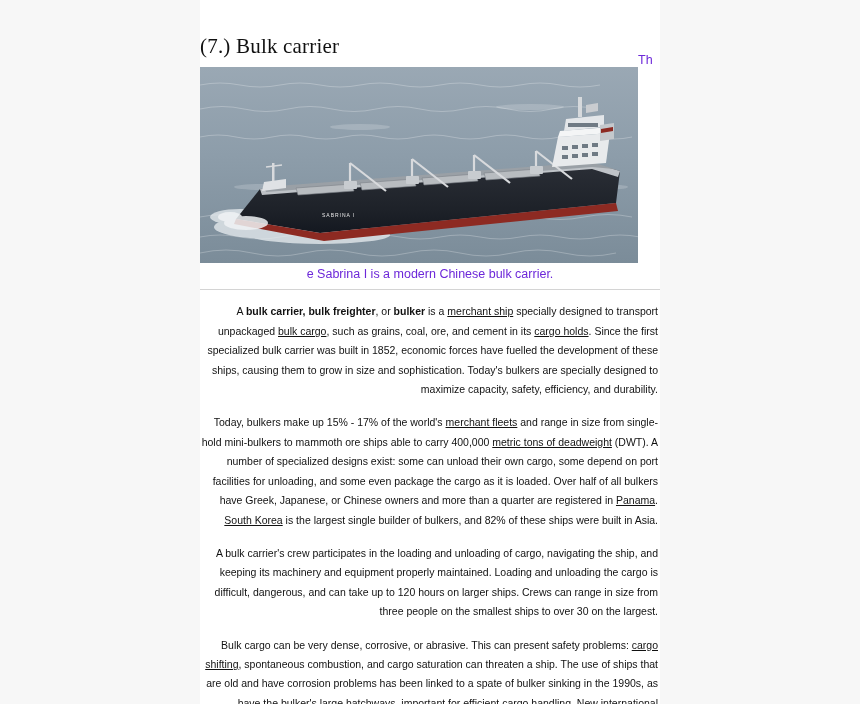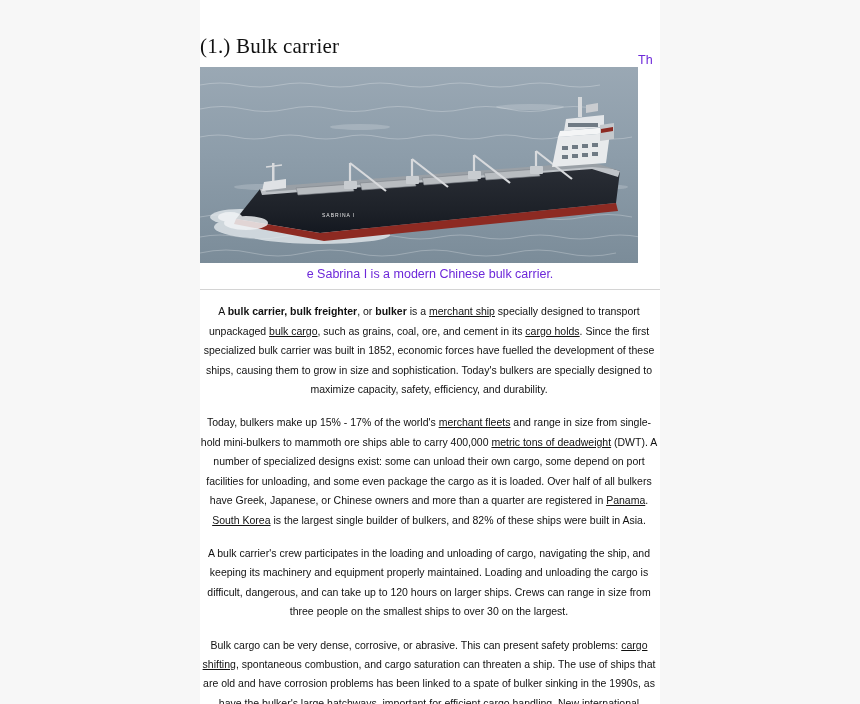--- a/index.html
+++ b/index.html
@@ -74,42 +74,42 @@
     width: 460px;
   }
   .body-wrap {
     padding: 0 2px 0 0;
   }
   p.para {
     font-size: 10.5px;
     line-height: 1.85;
     color: #111;
     margin: 0 0 14px 0;
-    text-align: center;
+    text-align: right;
   }
   p.para b { font-weight: bold; }
   a.wlink {
     color: #111;
     text-decoration: underline;
   }
   .fig-label {
     position: absolute;
     font-size: 5px;
     color: #e8e8e8;
     font-family: "Liberation Sans", sans-serif;
     letter-spacing: 1px;
   }
 </style>
 </head>
 <body>
 
 <div id="page">
   <div class="doc">
 
-    <h1 class="title">(1.) Bulk carrier</h1>
+    <h1 class="title">(7.) Bulk carrier</h1>
 
     <div class="caption-wrap">
       <div class="figure">
         <svg width="438" height="196" viewBox="0 0 438 196" xmlns="http://www.w3.org/2000/svg">
           <defs>
             <linearGradient id="sea" x1="0" y1="0" x2="0" y2="1">
               <stop offset="0%" stop-color="#9aa8b4"></stop>
               <stop offset="45%" stop-color="#8d9daa"></stop>
               <stop offset="100%" stop-color="#7b8c99"></stop>
             </linearGradient>

